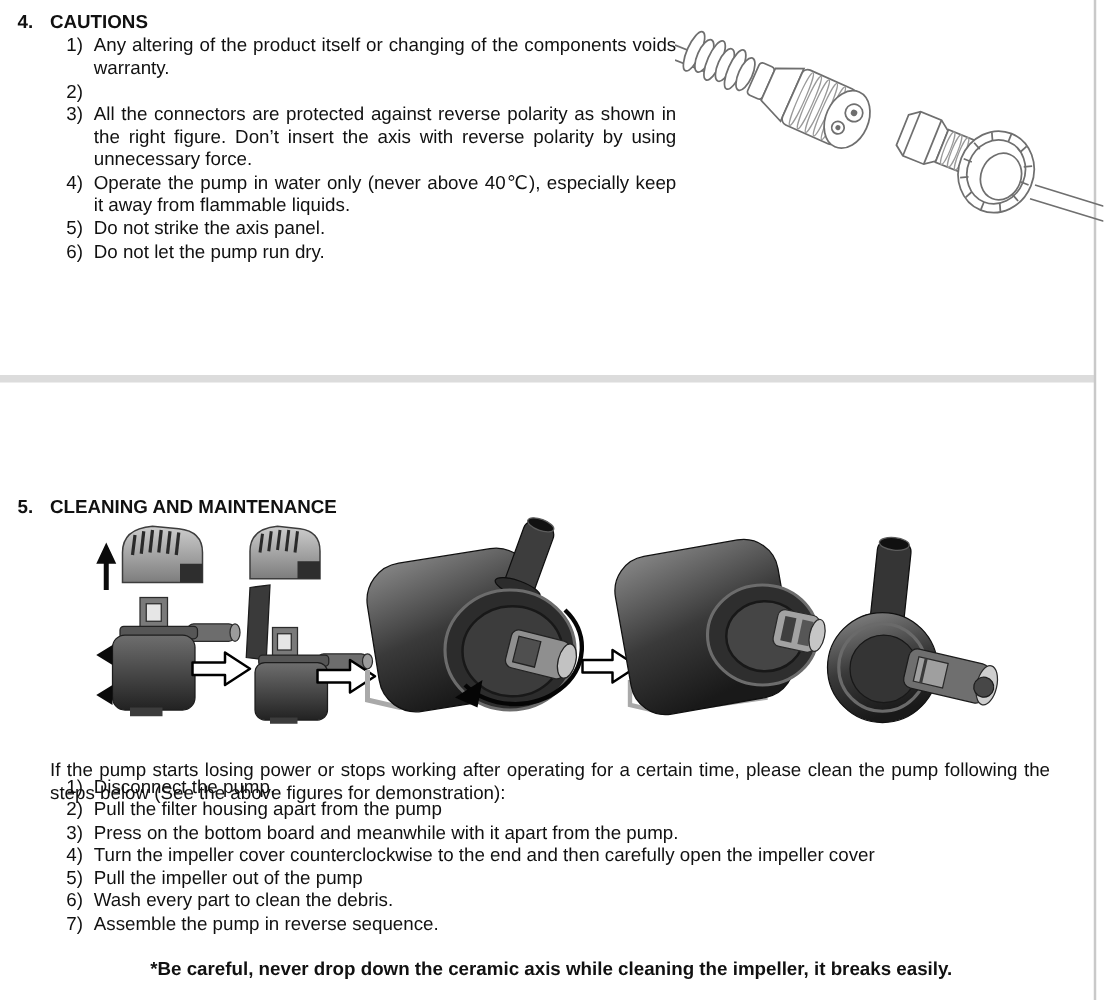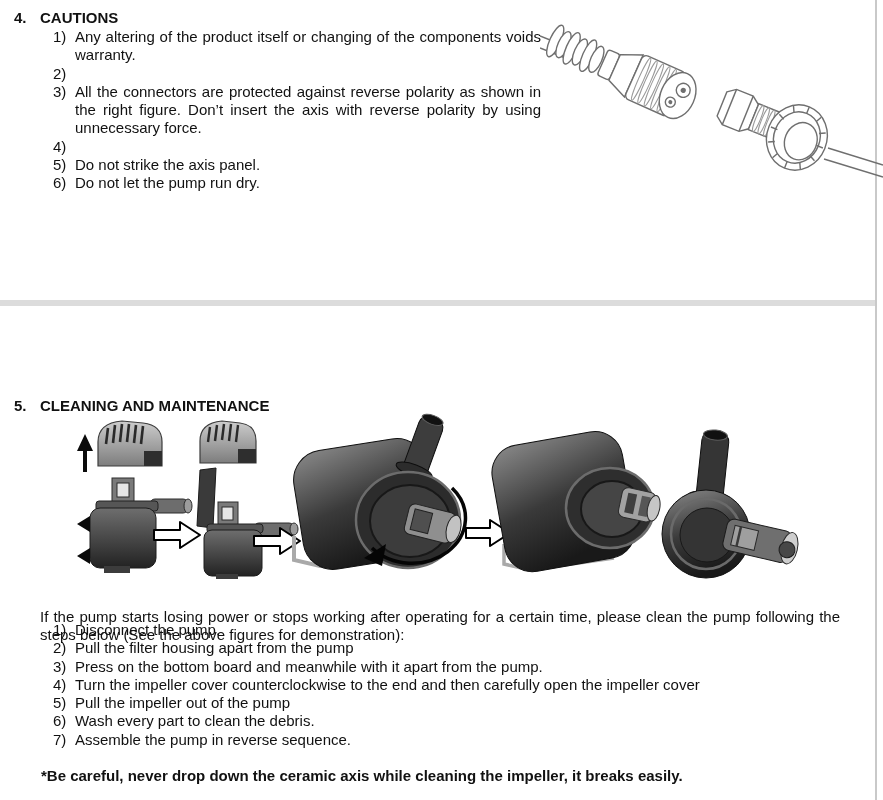--- a/index.html
+++ b/index.html
@@ -17,21 +17,21 @@
 
   .list{position:absolute;font-size:15px;line-height:18.3px;}
   #cautions-list{left:14px;top:28px;width:527px;}
   #steps-list{left:14px;top:621px;width:830px;}
   .li{display:flex;}
   .li .num{flex:0 0 22px;margin-left:39px;}
   .li .txt{flex:1;}
   #cautions-list .li .txt{text-align:justify;}
 
   #intro{position:absolute;left:40px;top:608px;width:800px;font-size:15px;line-height:18.3px;text-align:justify;}
-  #footnote{position:absolute;left:41px;top:766px;width:800px;font-size:15px;font-weight:bold;line-height:19px;}
+  #footnote{position:absolute;left:41px;top:766px;width:800px;font-size:15px;font-weight:bold;line-height:19px;text-align:center;}
 
   #connector-fig{position:absolute;left:540px;top:2px;width:343px;height:205px;}
   #pump-fig{position:absolute;left:58px;top:408px;width:820px;height:172px;}
 
   .ln{fill:none;stroke:#6f6f6f;stroke-width:1.4;}
   .lnf{fill:#ffffff;stroke:#6f6f6f;stroke-width:1.4;}
   .thread{fill:none;stroke:#9a9a9a;stroke-width:1;}
   .oarrow{fill:#ffffff;stroke:#000;stroke-width:2;stroke-linejoin:round;}
 </style>
 </head>
@@ -54,20 +54,21 @@
     </div>
     <div class="li">
       <span class="num">2)</span>
     </div>
     <div class="li">
       <span class="num">3)</span>
       <span class="txt">All the connectors are protected against reverse polarity as shown in the right figure. Don’t insert the axis with reverse polarity by using unnecessary force.</span>
     </div>
     <div class="li">
       <span class="num">4)</span>
+      <span class="txt">Operate the pump in water only (never above 40℃), especially keep it away from flammable liquids.</span>
     </div>
     <div class="li">
       <span class="num">5)</span>
       <span class="txt">Do not strike the axis panel.</span>
     </div>
     <div class="li">
       <span class="num">6)</span>
       <span class="txt">Do not let the pump run dry.</span>
     </div>
   </div>

